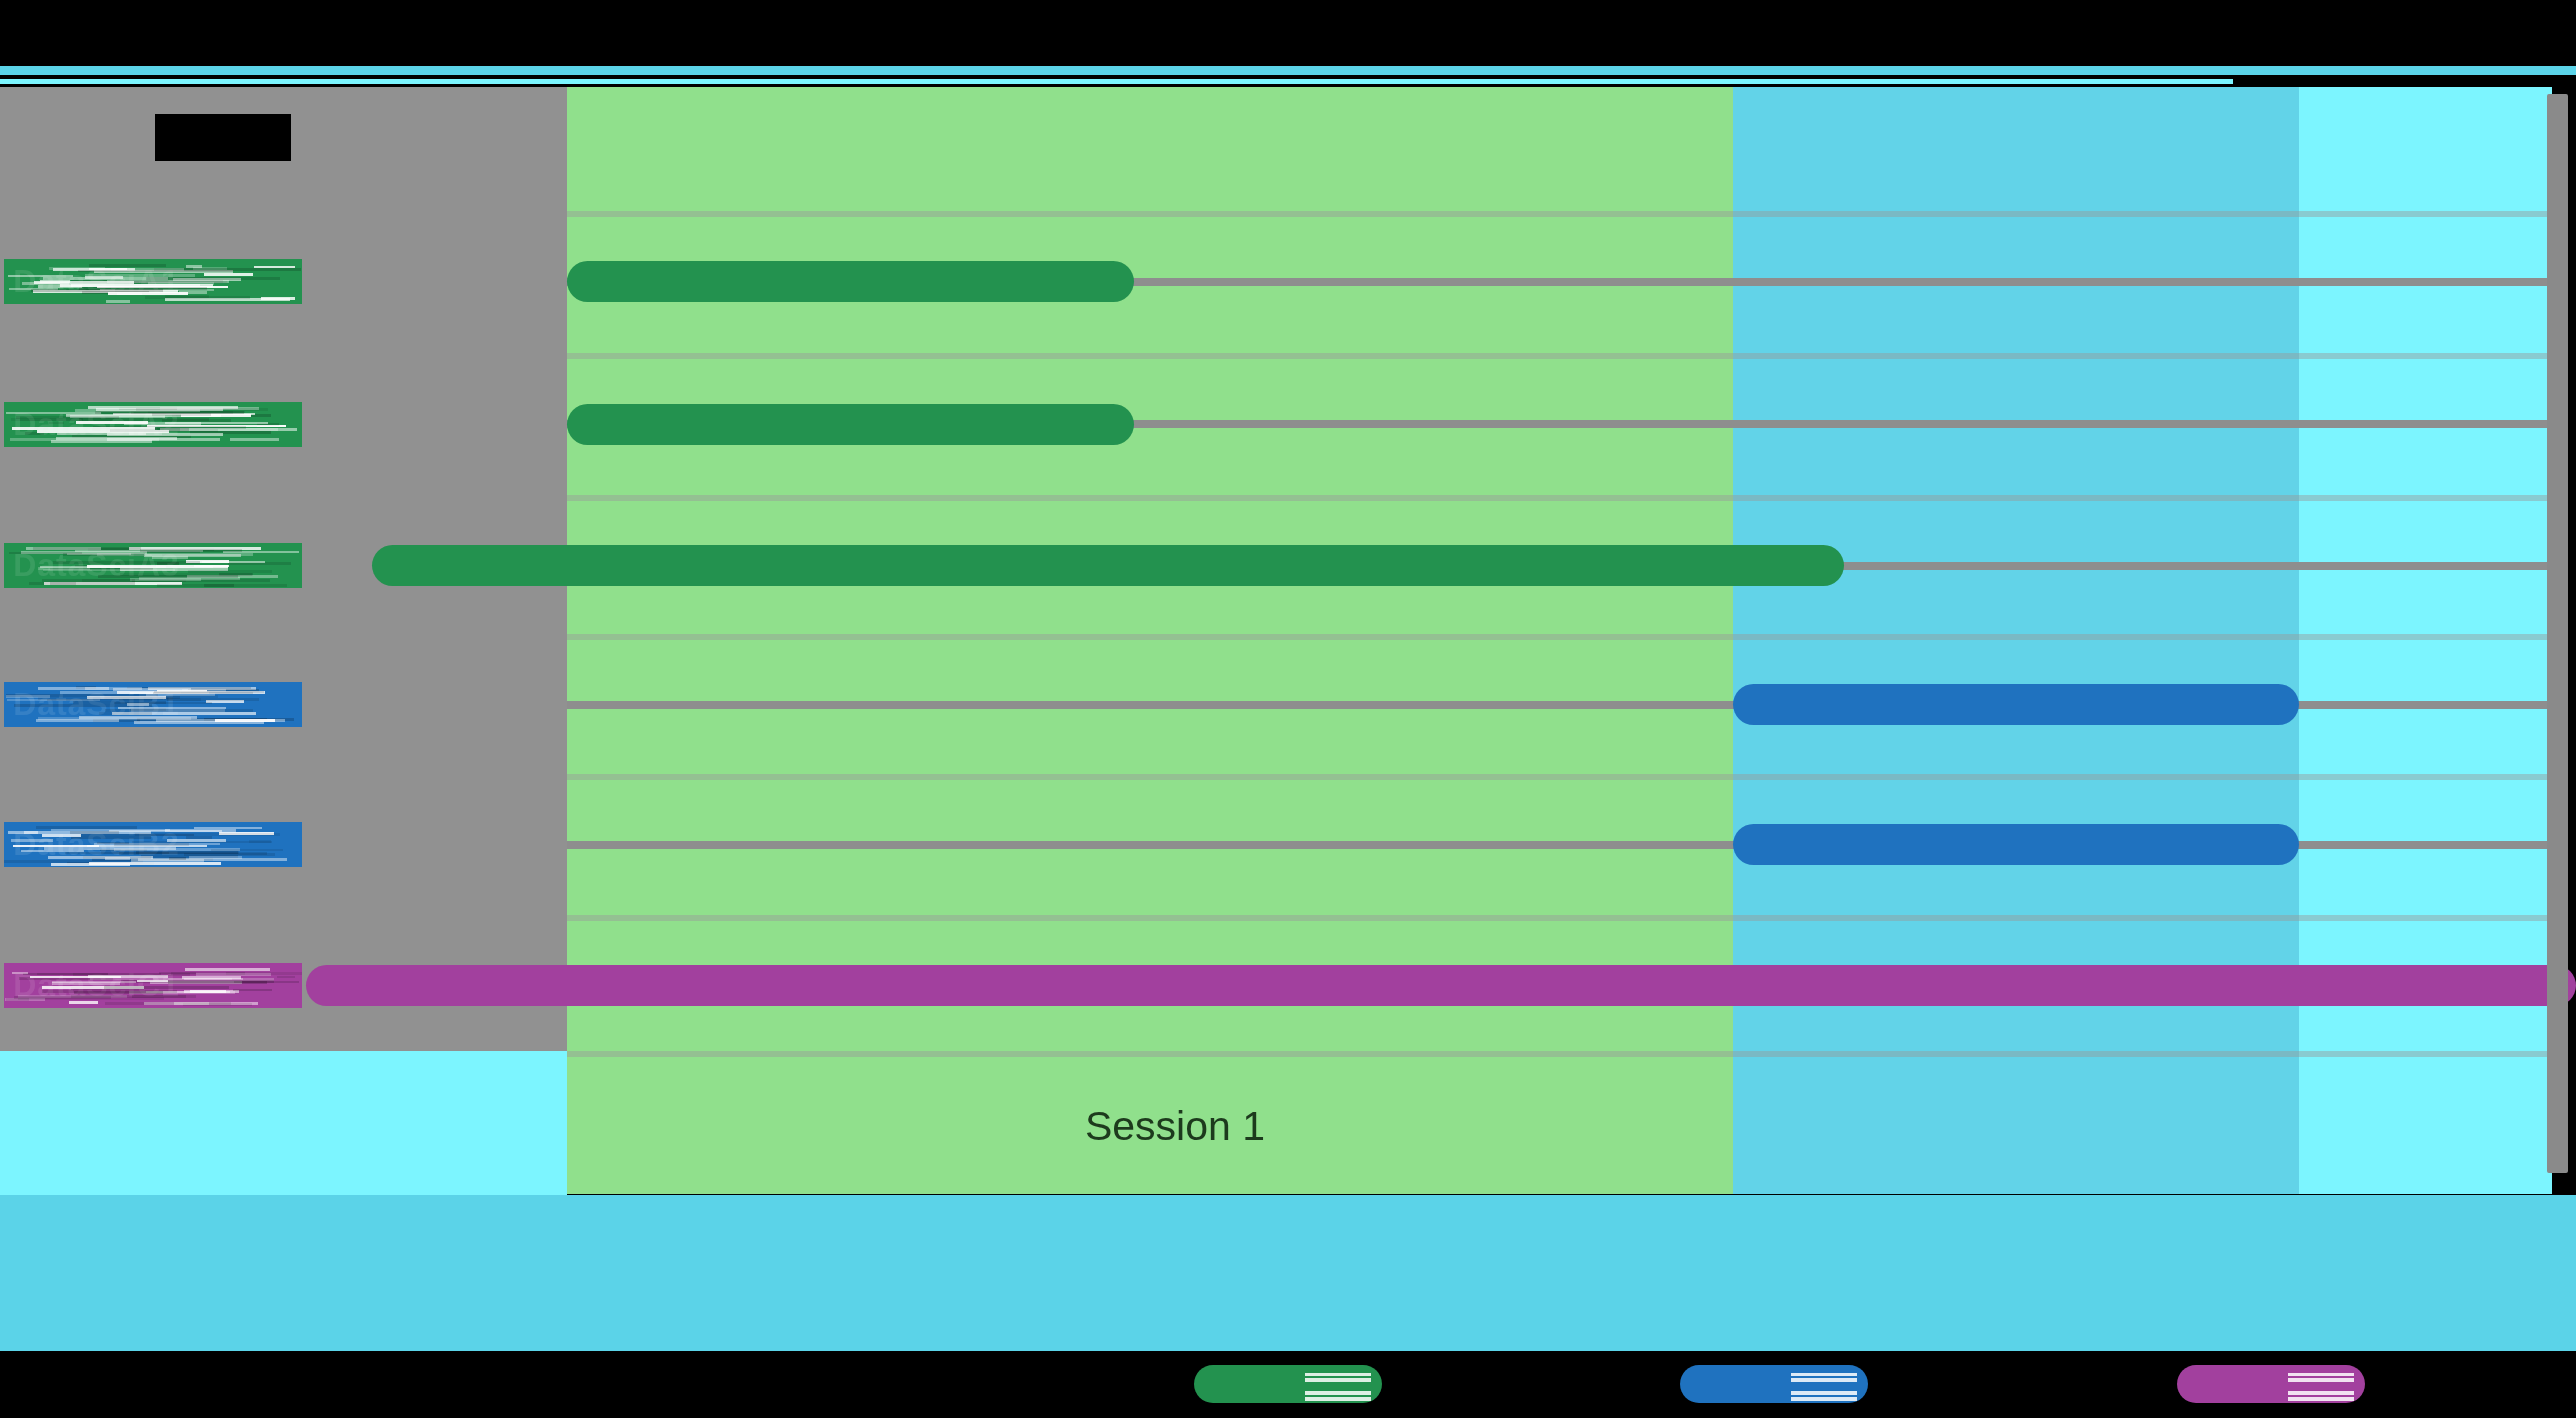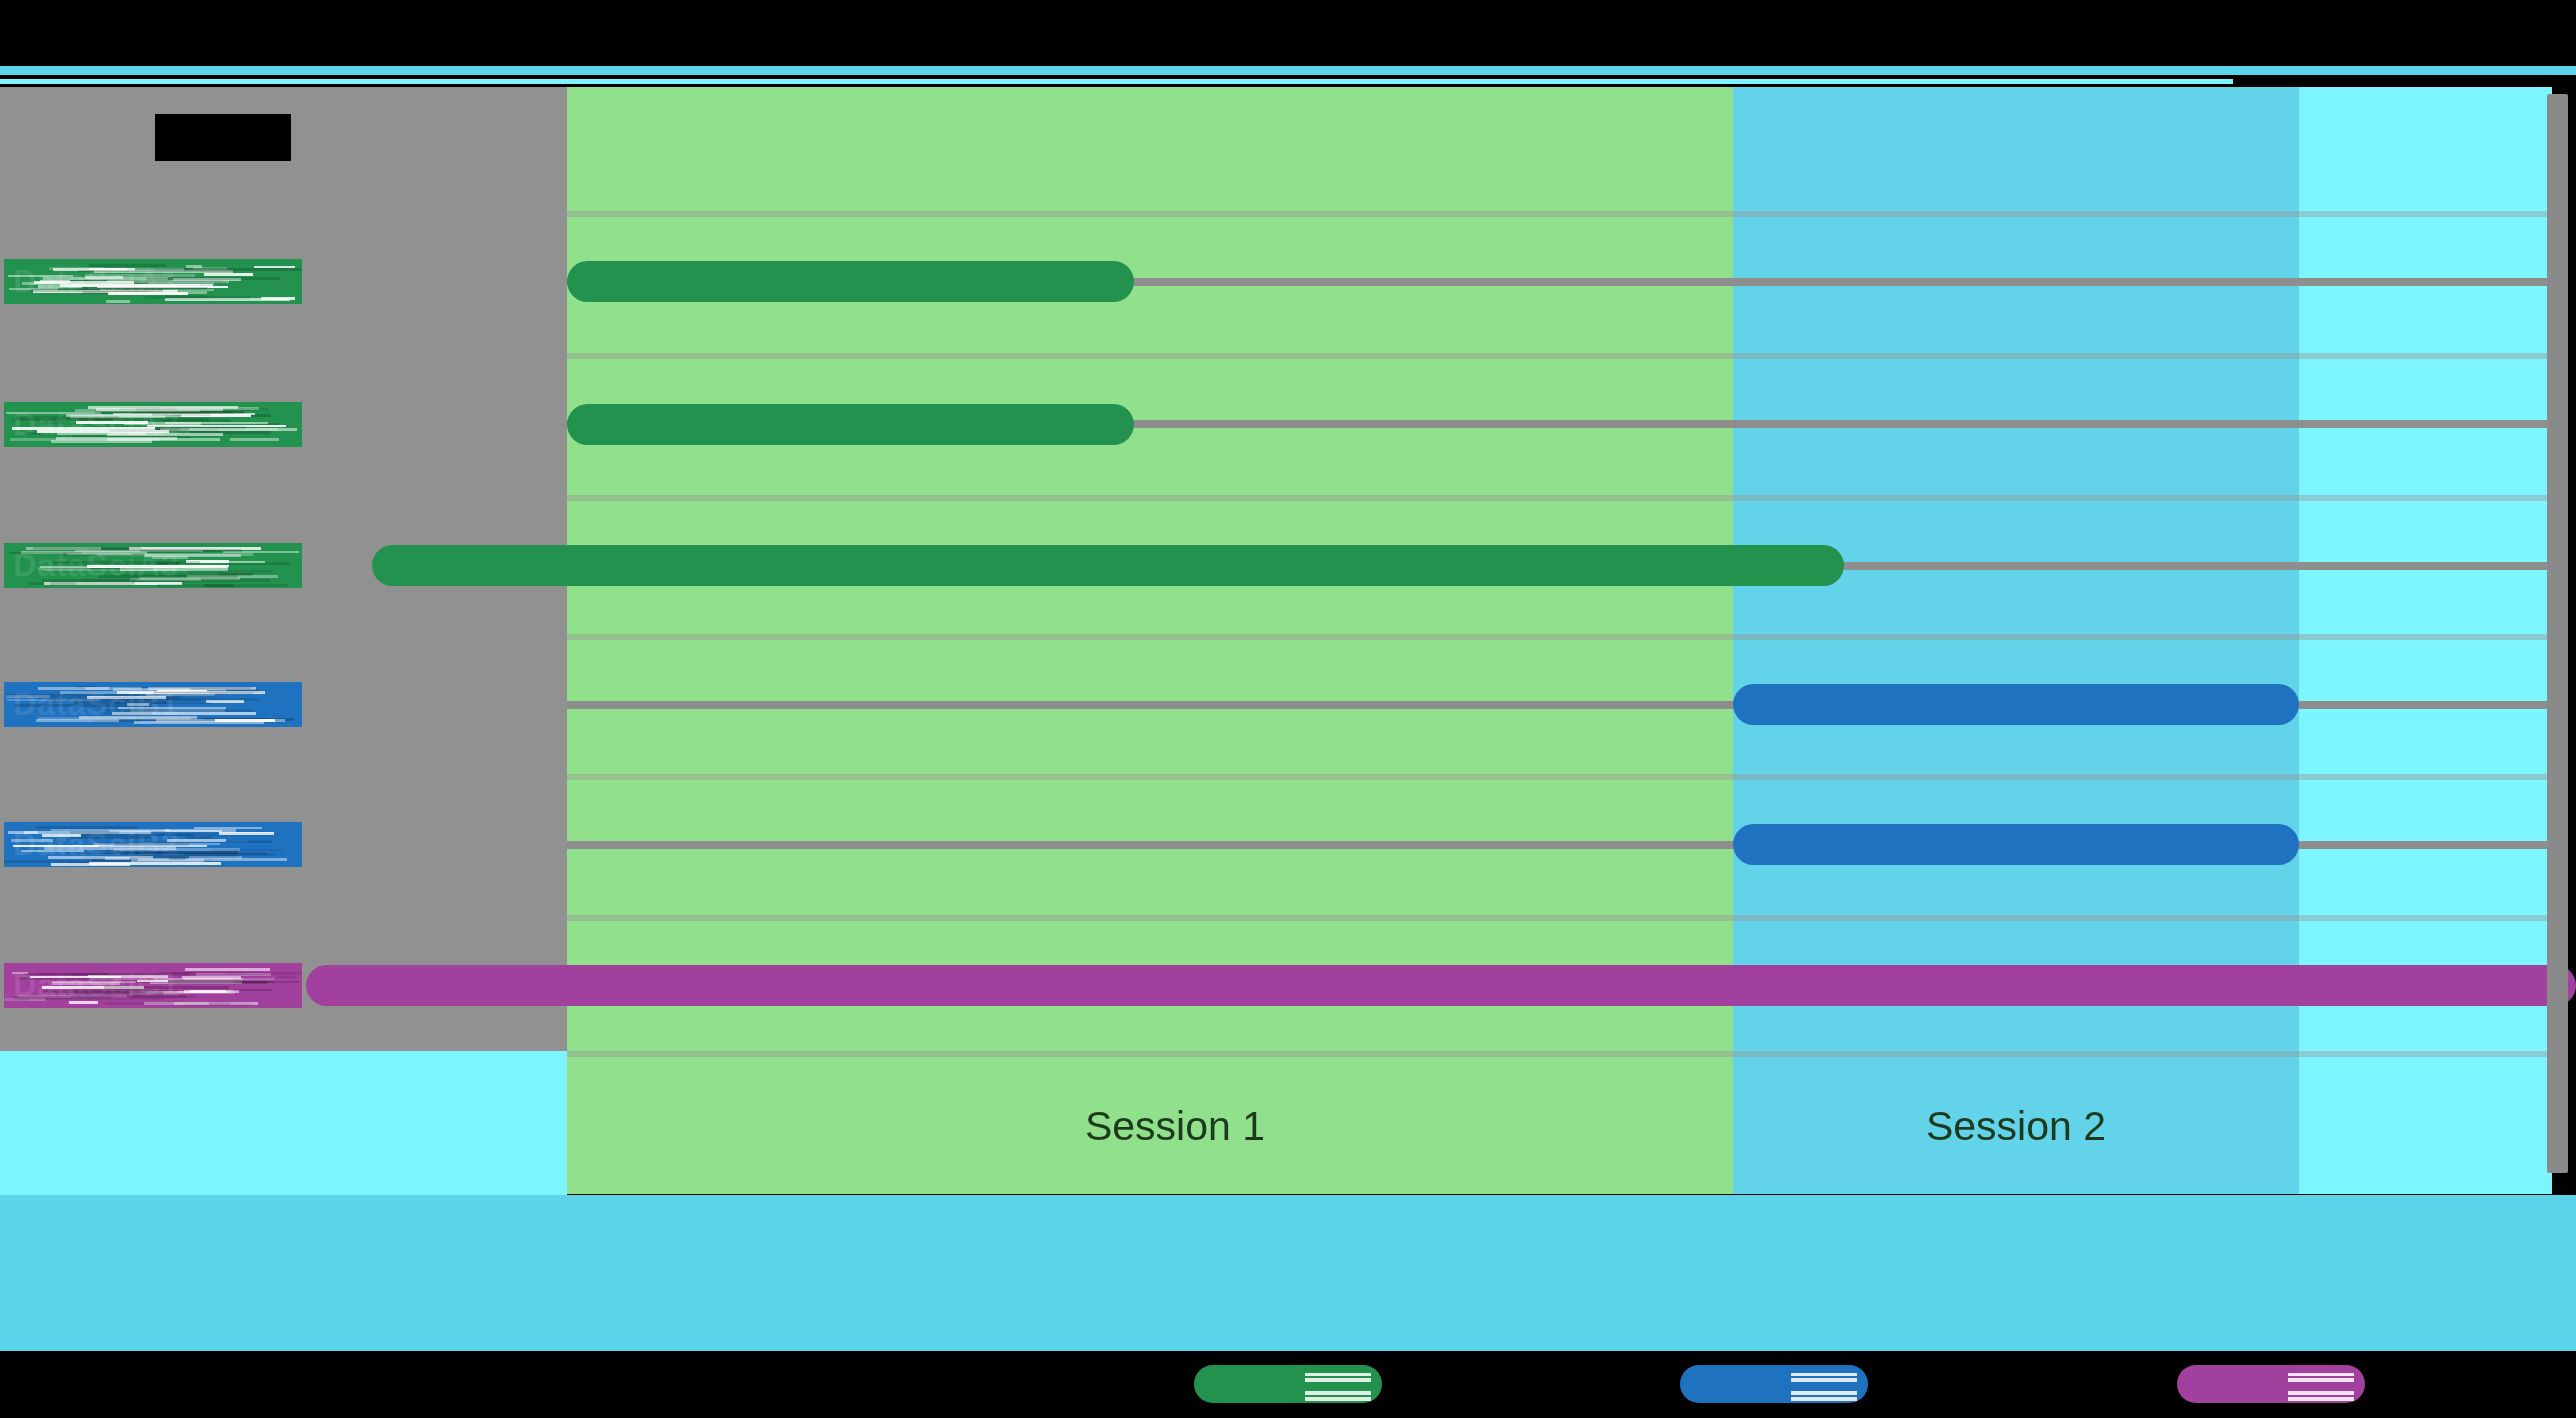--- a/index.html
+++ b/index.html
@@ -404,21 +404,20 @@
   <div id="bars">
       <div class="bar" title="DataSciA1" style="left: 567px; width: 567px; top: 261px; background: rgb(35, 146, 79);"></div>
       <div class="bar" title="DataSciA2" style="left: 567px; width: 567px; top: 404px; background: rgb(35, 146, 79);"></div>
       <div class="bar" title="DataSciA3" style="left: 372px; width: 1472px; top: 545px; background: rgb(35, 146, 79);"></div>
       <div class="bar" title="DataSciB1" style="left: 1733px; width: 566px; top: 684px; background: rgb(31, 114, 191);"></div>
       <div class="bar" title="DataSciB2" style="left: 1733px; width: 566px; top: 824px; background: rgb(31, 114, 191);"></div>
       <div class="bar" title="DataSciC1" style="left: 306px; width: 2270px; top: 965px; background: rgb(162, 64, 158);"></div>
     </div>
 
   <div class="band-caption" id="cap0" style="left: 567px; width: 1166px; top: 1103px; margin-left: 25px;">Session 1</div>
-  <div class="band-caption" id="cap1" style="left: 1733px; width: 566px; top: 1103px;">Session 2</div>
 
   <div class="scrollbar" style="left:2547px;top:94px;width:20.6px;height:1079px;"></div>
 
   <div class="legend-strip" style="top:1195px;height:156px;"></div>
 
   <div id="legend">
       <div class="legend-item" style="left: 1194px; top: 1365px; width: 394px;">
         <span class="legend-sw" style="background: rgb(35, 146, 79);">
           <span class="hl" style="left: 111px; top: 7.5px; width: 66px;"></span>
           <span class="hl" style="left: 111px; top: 13px; width: 66px;"></span>

